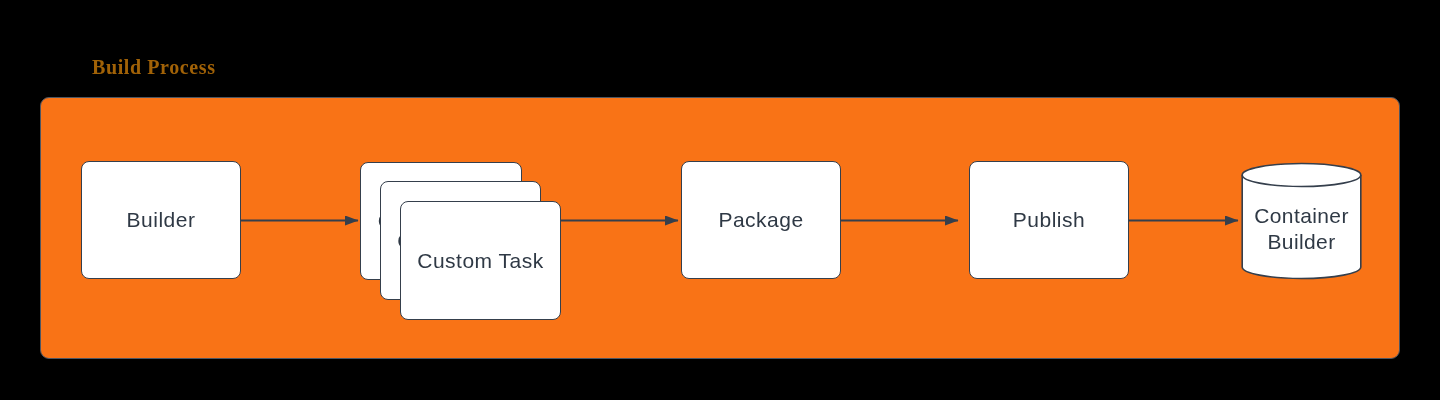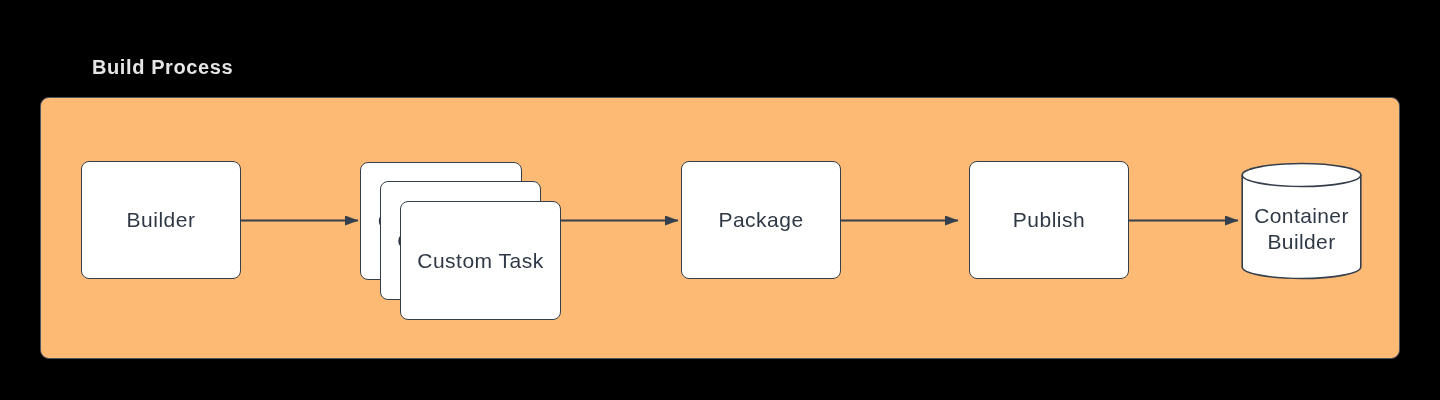--- a/index.html
+++ b/index.html
@@ -13,31 +13,32 @@
   }
   .stage { position: relative; width: 1440px; height: 400px; }
 
   .diagram-title {
     position: absolute;
     left: 92px;
     top: 56px;
     font-size: 20px;
     font-weight: 600;
     letter-spacing: 0.6px;
-    color: #e5e5e5;
+    color: #a16207;
     white-space: nowrap;
+    font-family: Liberation Serif, serif;
   }
 
   .panel {
     position: absolute;
     left: 40px;
     top: 97px;
     width: 1360px;
     height: 262px;
-    background: #fdba74;
+    background: #f97316;
     border: 1.5px solid #4e5662;
     border-radius: 9px;
     box-sizing: border-box;
   }
 
   .edges-svg {
     position: absolute;
     left: 0;
     top: 0;
     width: 1360px;

